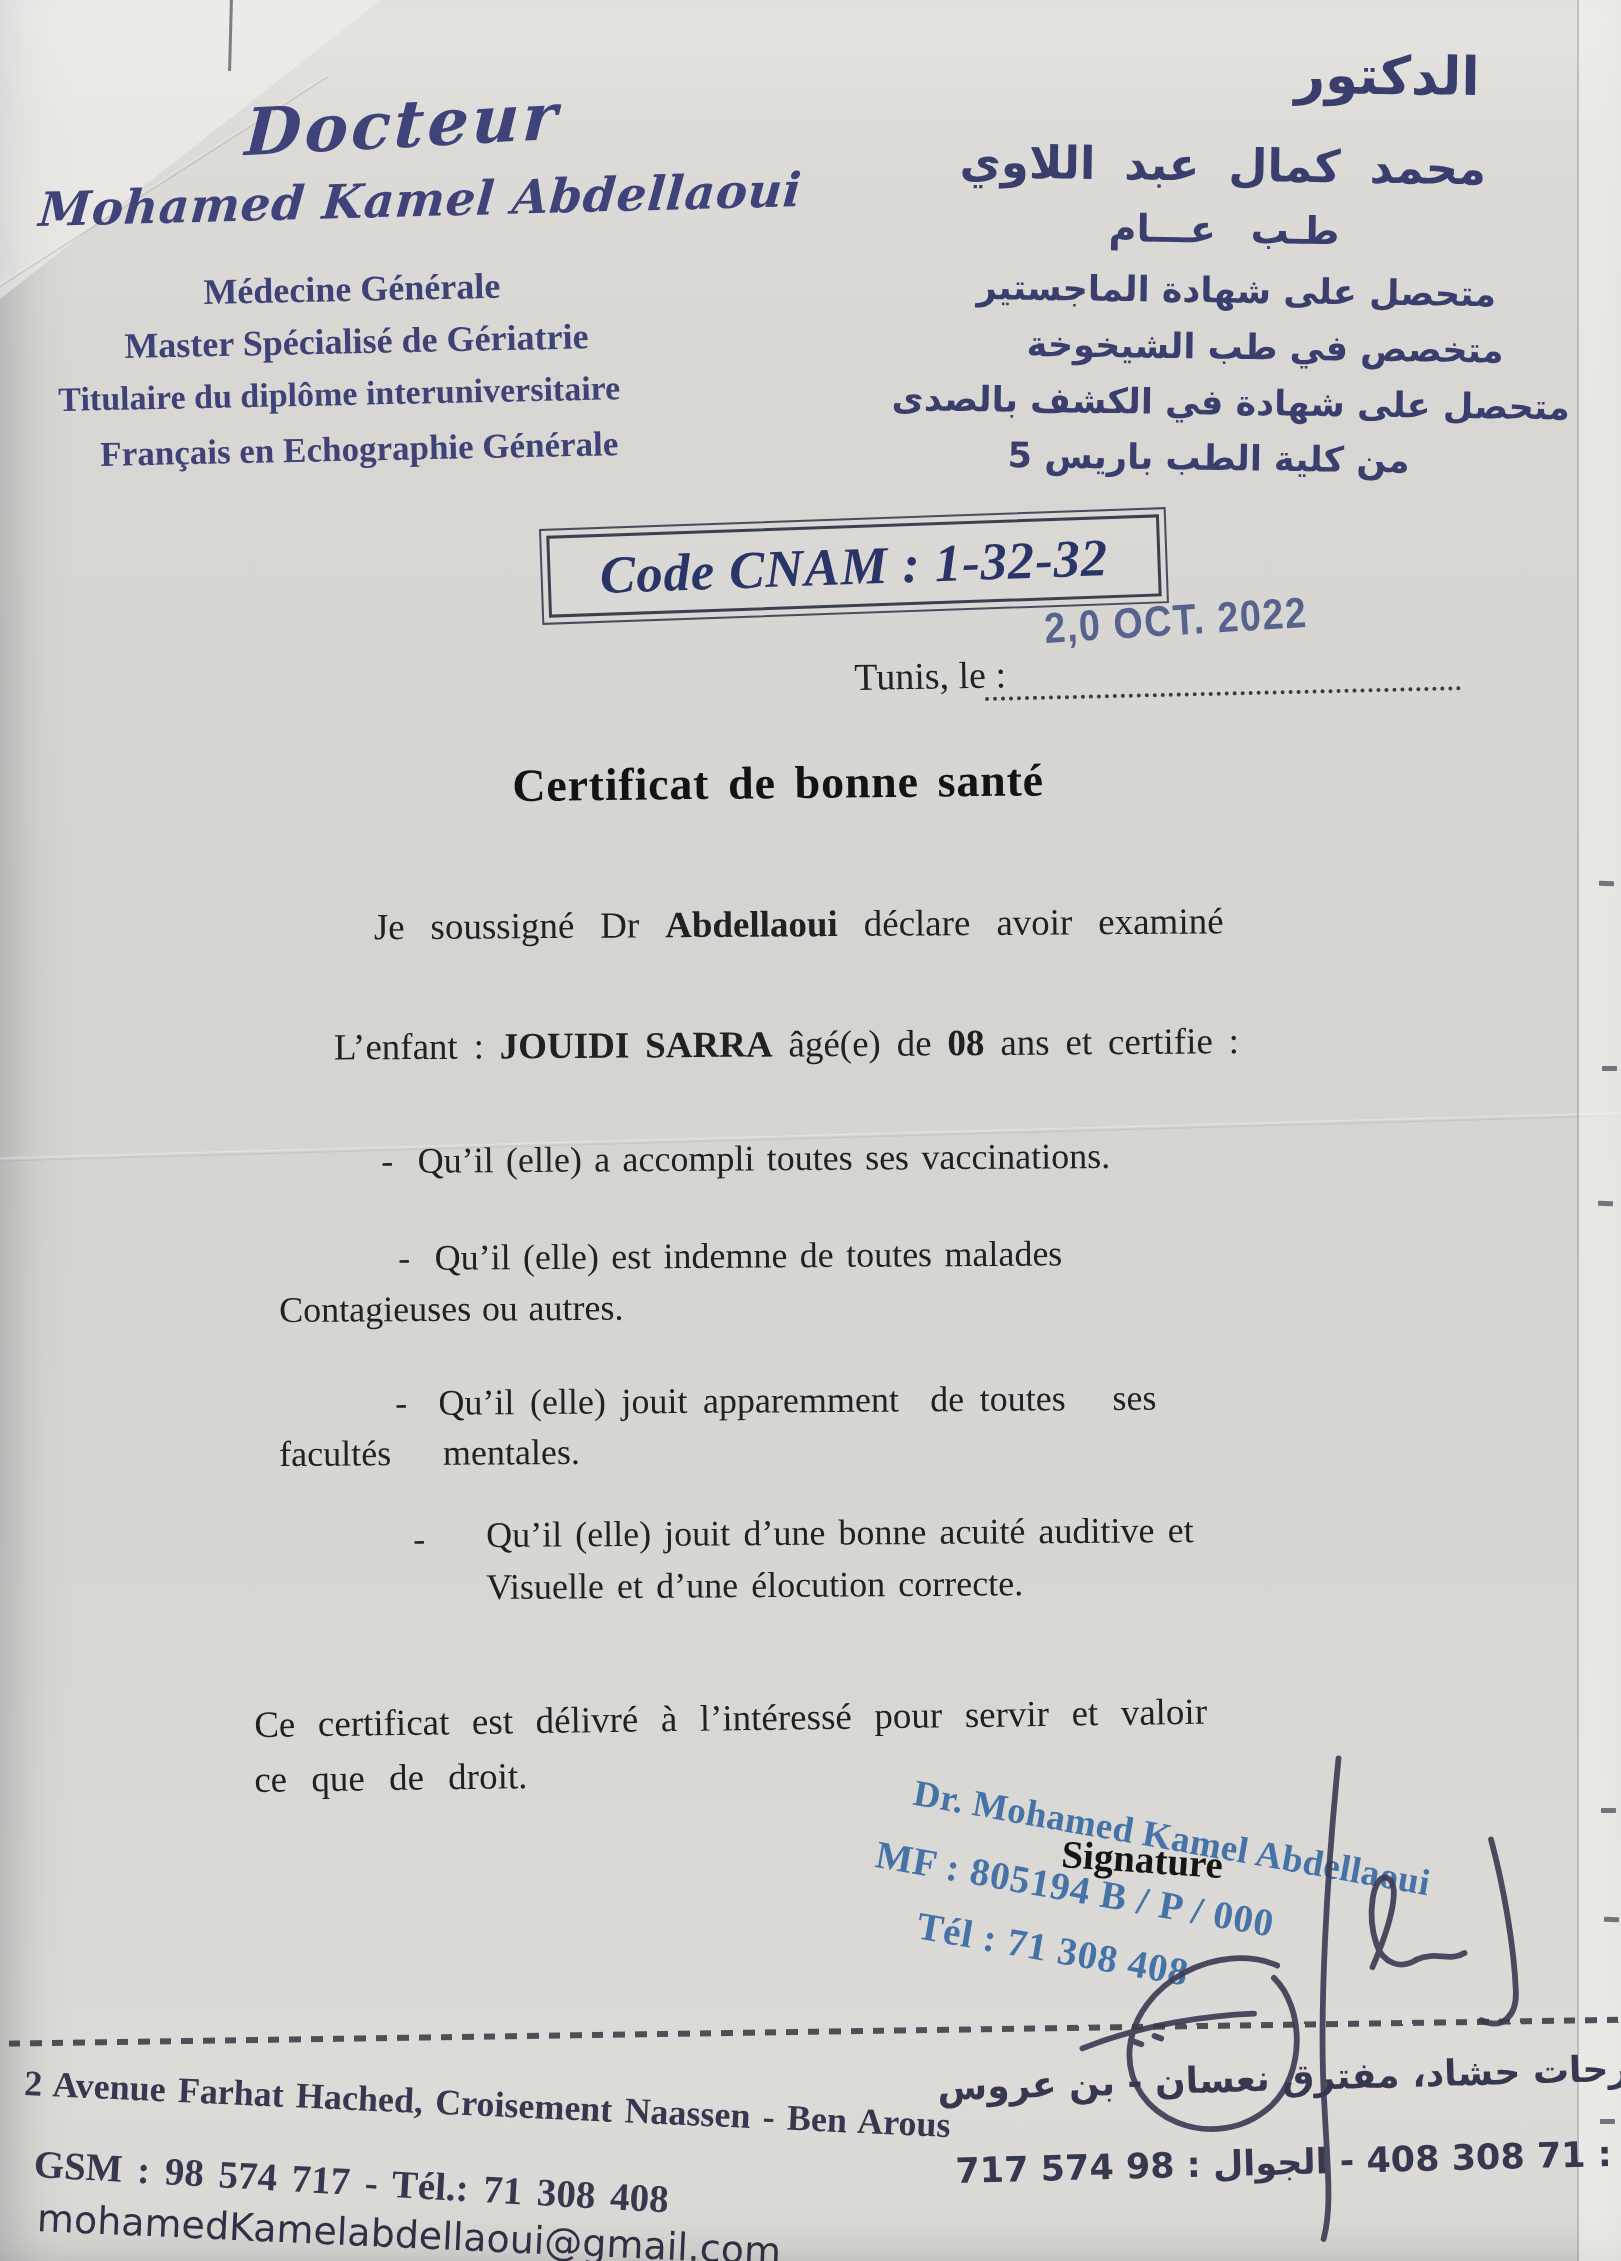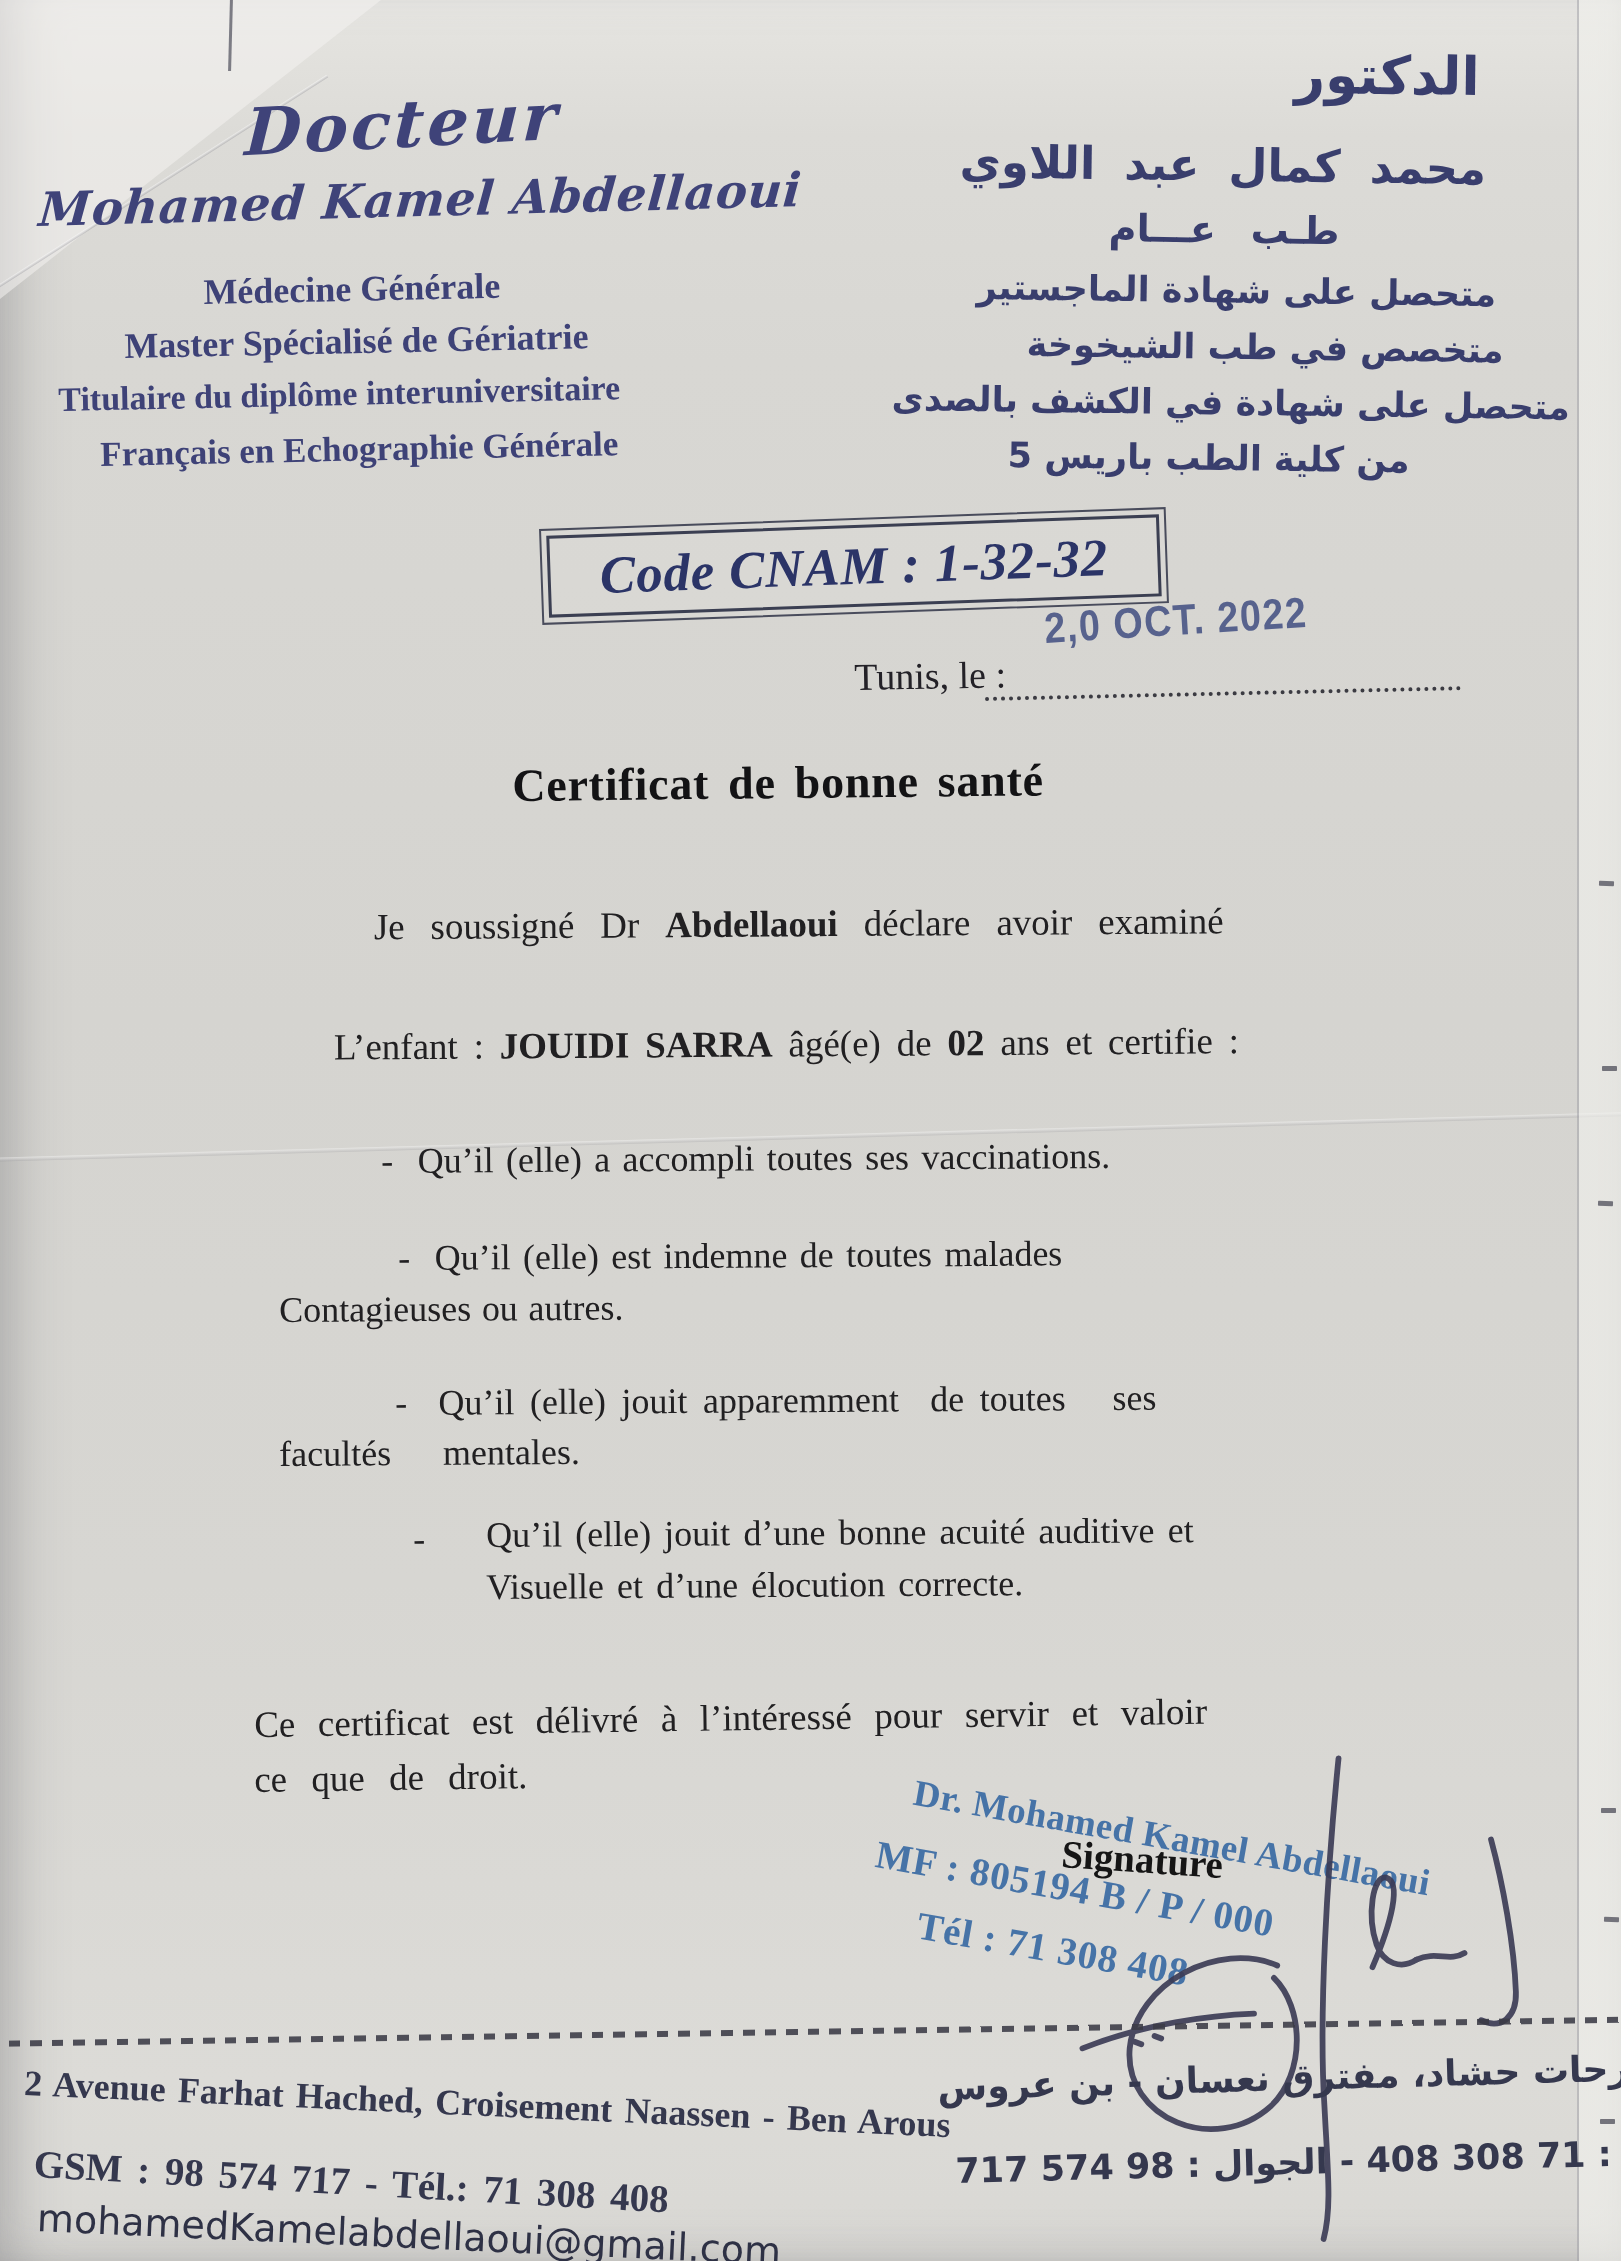--- a/index.html
+++ b/index.html
@@ -81,21 +81,21 @@
   <div class="l" style="left:1043px;top:607px;font-size:43px;color:#4d5988;font-family:'Liberation Sans',sans-serif;
               font-weight:bold;letter-spacing:1.7px;transform:rotate(-3.5deg) scaleX(.88);opacity:.92;">2,0 OCT. 2022</div>
 
   <div class="l body-t" style="left:512px;top:763px;font-size:46px;font-weight:bold;color:#131315;word-spacing:6.6px;letter-spacing:0.8px;transform:rotate(-.6deg);">Certificat de bonne santé</div>
 
   <div class="l body-t" style="left:270px;top:872px;font-size:37px;word-spacing:16.6px;transform:rotate(-.4deg);">
     <span>Je soussigné Dr </span><span style="font-weight:bold;">Abdellaoui</span><span> déclare avoir examiné</span>
   </div>
 
   <div class="l body-t" style="left:270px;top:992px;font-size:37px;word-spacing:6.6px;transform:rotate(-.4deg);">
-    <span>L’enfant : </span><span style="font-weight:bold;">JOUIDI SARRA</span><span> âgé(e) de </span><span style="font-weight:bold;">02</span><span> ans et certifie :</span>
+    <span>L’enfant : </span><span style="font-weight:bold;">JOUIDI SARRA</span><span> âgé(e) de </span><span style="font-weight:bold;">08</span><span> ans et certifie :</span>
   </div>
 
   <div class="l body-t" style="left:381px;top:1143px;font-size:36px;word-spacing:3.3px;transform:rotate(-.4deg);">-  Qu’il (elle) a accompli toutes ses vaccinations.</div>
   <div class="l body-t" style="left:398px;top:1240px;font-size:36px;word-spacing:3.3px;transform:rotate(-.4deg);">-  Qu’il (elle) est indemne de toutes malades</div>
   <div class="l body-t" style="left:279px;top:1292px;font-size:36px;word-spacing:1.7px;transform:rotate(-.4deg);">Contagieuses ou autres.</div>
   <div class="l body-t" style="left:395px;top:1385px;font-size:36px;word-spacing:6.6px;transform:rotate(-.4deg);">-  Qu’il (elle) jouit apparemment  de toutes   ses</div>
   <div class="l body-t" style="left:279px;top:1436px;font-size:36px;word-spacing:8.3px;transform:rotate(-.4deg);">facultés   mentales.</div>
   <div class="l body-t" style="left:413px;top:1521px;font-size:36px;transform:rotate(-.4deg);">-</div>
   <div class="l body-t" style="left:486px;top:1517px;font-size:36px;word-spacing:4.1px;transform:rotate(-.4deg);">Qu’il (elle) jouit d’une bonne acuité auditive et</div>
   <div class="l body-t" style="left:486px;top:1569px;font-size:36px;word-spacing:4.1px;transform:rotate(-.4deg);">Visuelle et d’une élocution correcte.</div>

